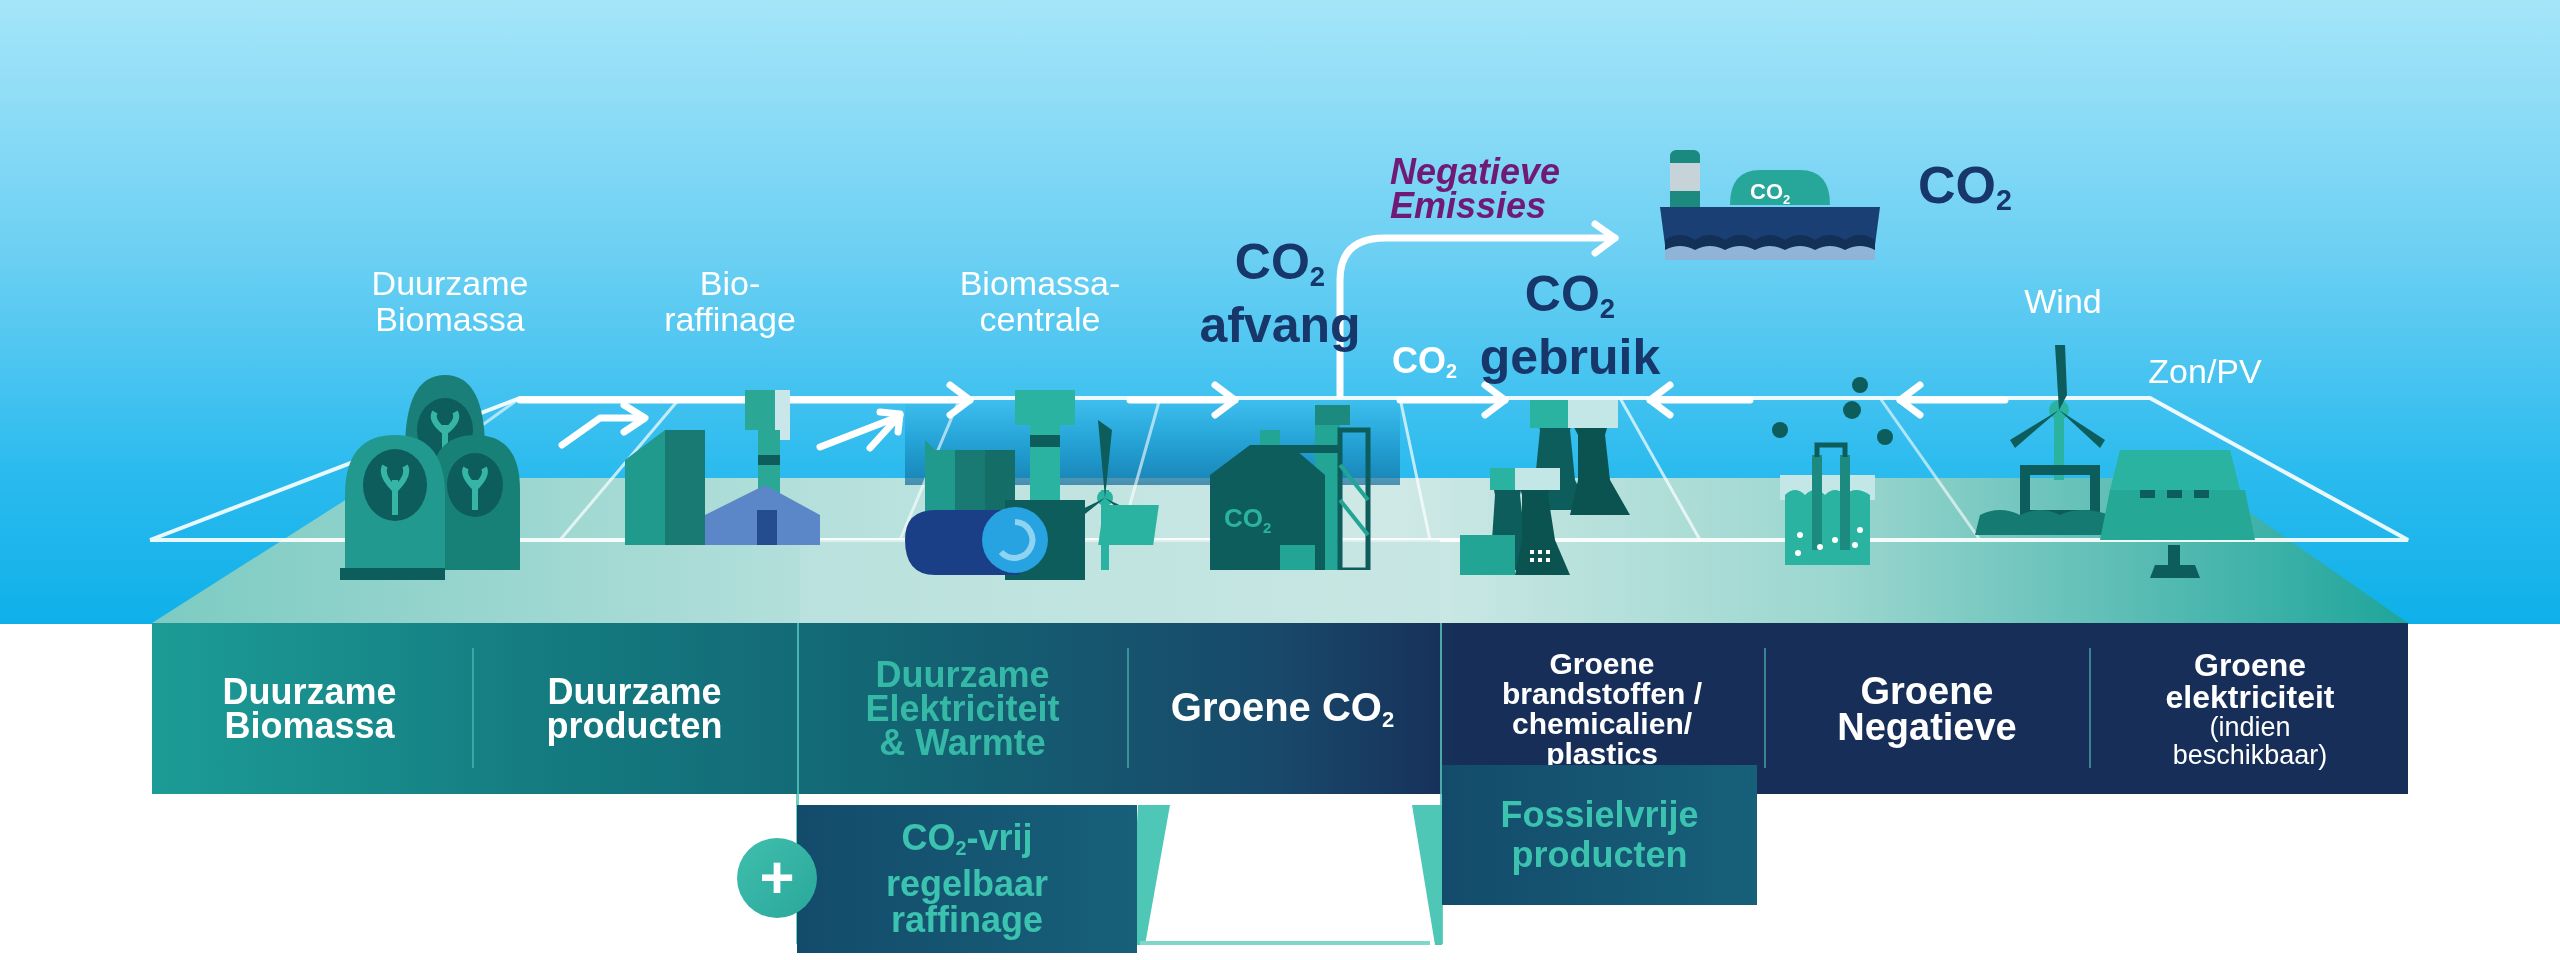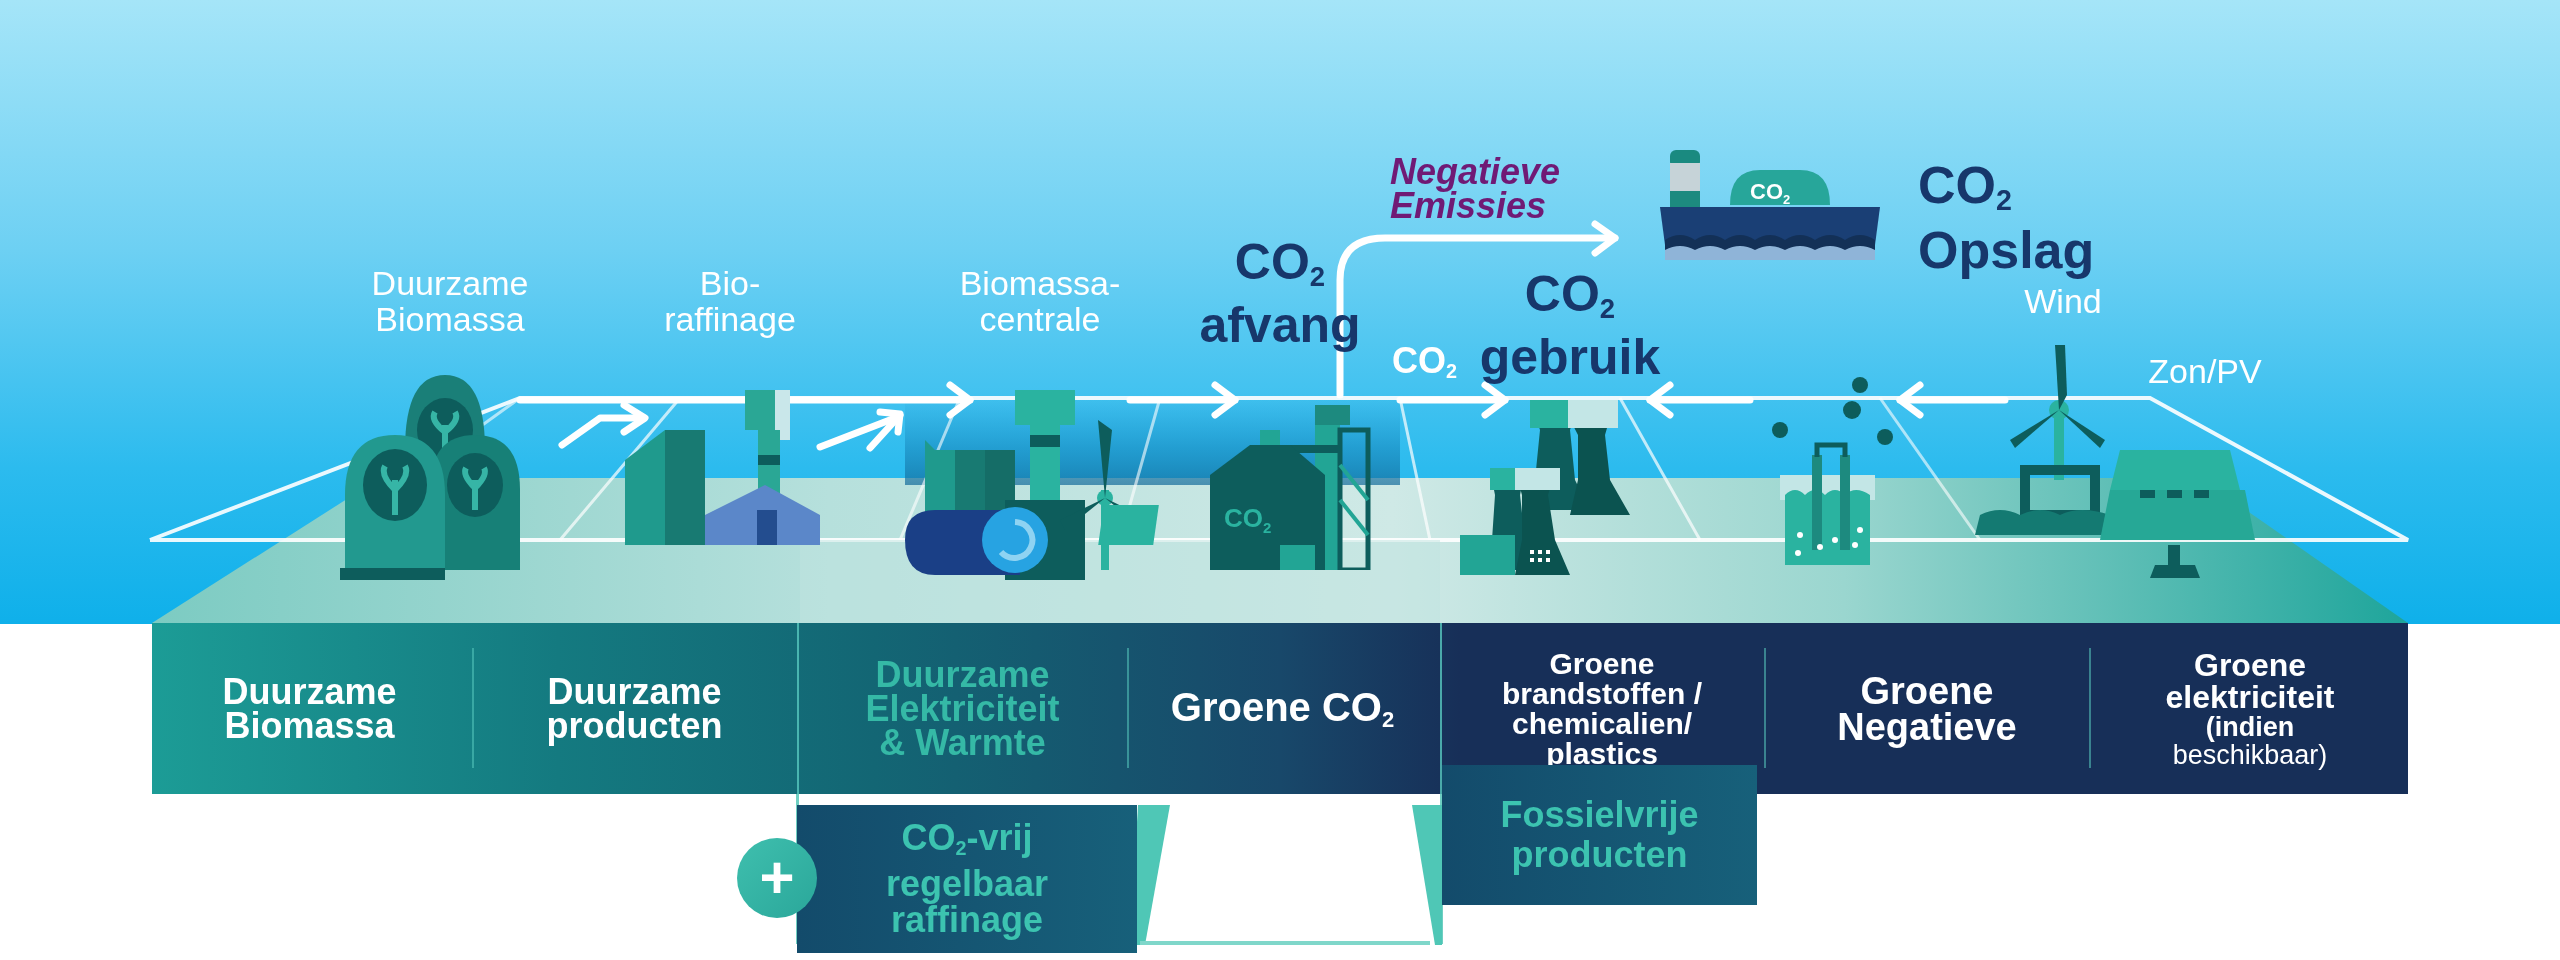--- a/index.html
+++ b/index.html
@@ -233,21 +233,20 @@
   <div>afvang</div>
 </div>
 
 <div class="abs ital" style="left:1390px;top:155px;width:200px;">
   <div>Negatieve</div>
   <div>Emissies</div>
 </div>
 
 <div class="abs lbl-navy" style="left:1918px;top:160px;width:200px;font-size:52px;line-height:50px;text-align:left;">
   <div><span>CO</span><sub class="s">2</sub></div>
-  <div>Opslag</div>
 </div>
 
 <div class="abs lbl-navy" style="left:1470px;top:270px;width:200px;font-size:50px;line-height:48px;">
   <div><span>CO</span><sub class="s">2</sub></div>
   <div>gebruik</div>
 </div>
 
 <div class="abs" style="left:1392px;top:340px;color:#fff;font-weight:700;font-size:36px;">
   <span>CO</span><sub class="s">2</sub>
 </div>
@@ -295,21 +294,21 @@
     <div>
         <div>Groene</div>
         <div>Negatieve</div>
       </div>
   </div>
   <div class="divider" style="left:1937px;"></div>
   <div class="cell" style="left:1940px;width:316px;font-size:32px;line-height:32px;">
     <div>
       <div>Groene</div>
       <div>elektriciteit</div>
-      <div style="font-weight:700;font-size:27px;line-height:28px;">(indien</div>
+      <div style="font-weight:400;font-size:27px;line-height:28px;">(indien</div>
       <div style="font-weight:400;font-size:27px;line-height:28px;">beschikbaar)</div>
     </div>
   </div>
 </div>
 
 <div class="abs" style="left:796px;top:794px;width:3px;height:150px;background:#6fcfc2;"></div>
 <div class="abs" style="left:1440px;top:794px;width:3px;height:150px;background:#6fcfc2;"></div>
 
 <svg class="abs" style="left:1130;top:805" width="320" height="145">
   <polygon points="8,0 40,0 15,140 0,140" fill="#4fc7b6"></polygon>

